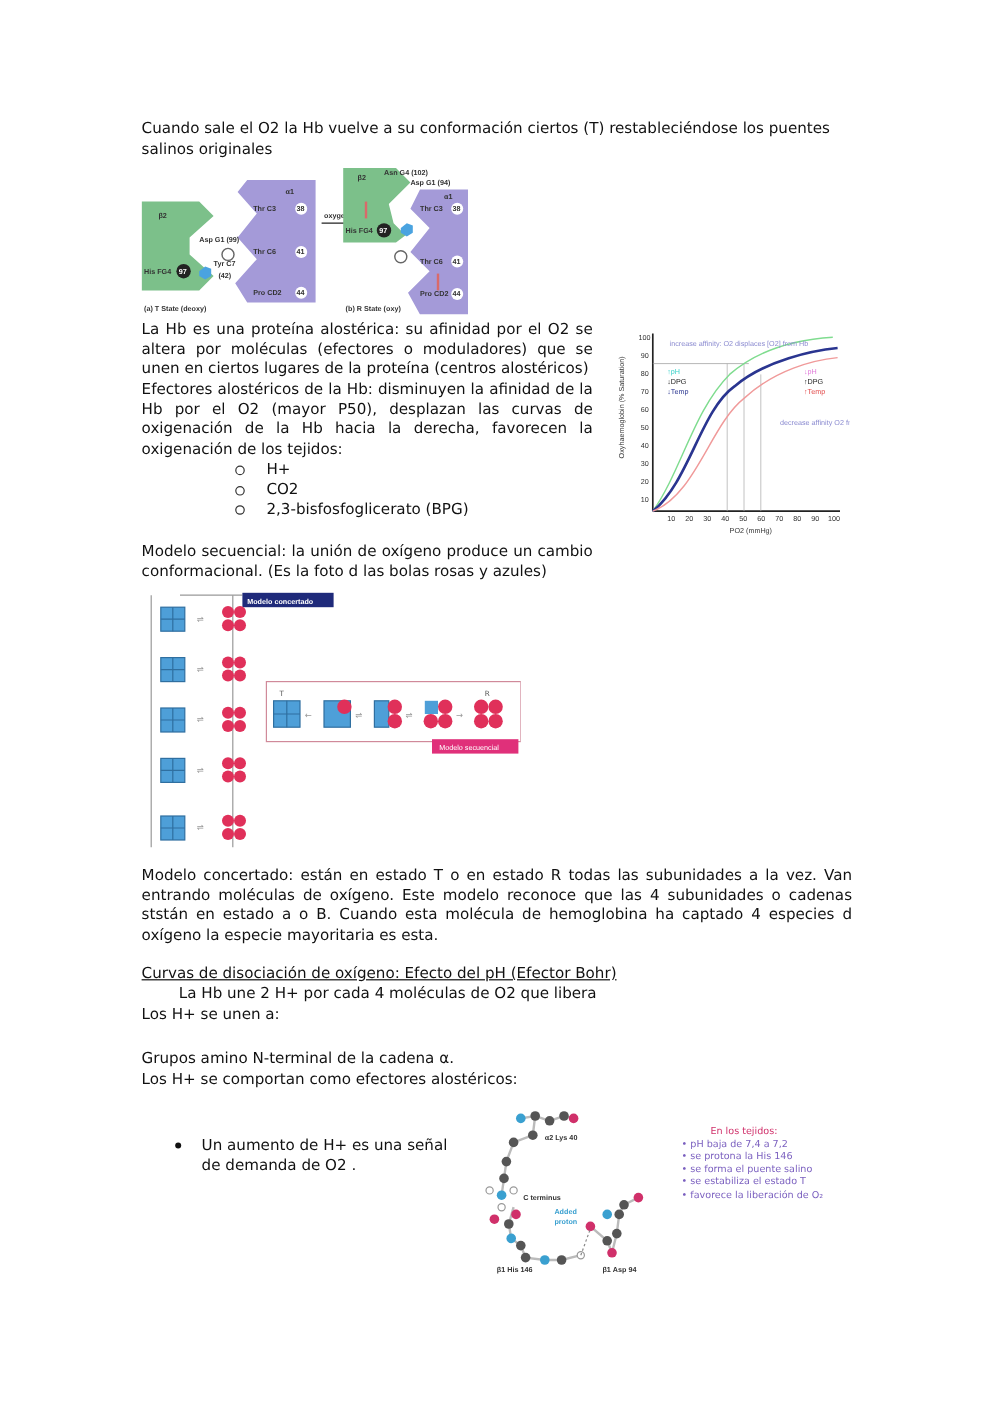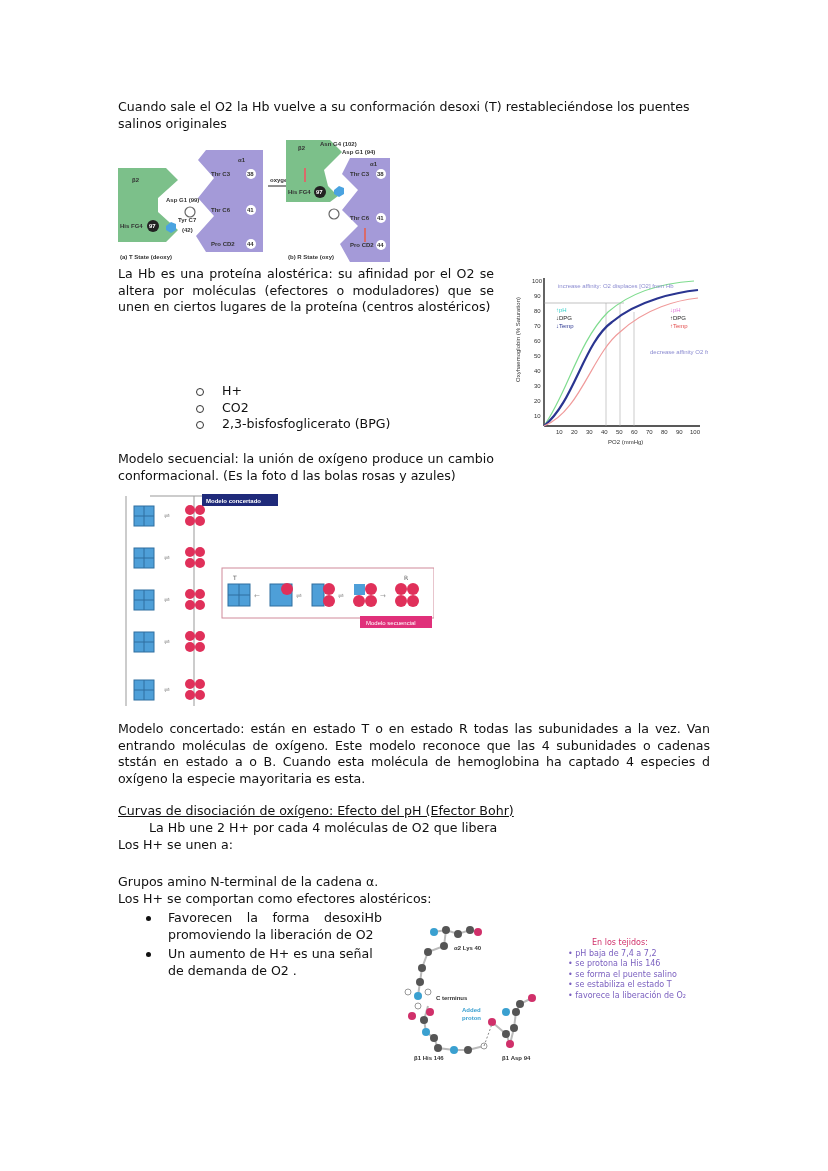--- a/index.html
+++ b/index.html
@@ -13,21 +13,21 @@
   .u{text-decoration:underline;}
   .img{position:absolute;}
   .tiny{font-family:"Liberation Sans",sans-serif;font-weight:bold;font-size:6px;fill:#333;}
   .lbl{font-family:"Liberation Sans",sans-serif;font-size:6px;}
 </style>
 </head>
 <body>
 
 <div class="page">
 
-  <p class="p" style="left:118px;top:99px;width:600px;">Cuando sale el O2 la Hb vuelve a su conformación desoxi (T) restableciéndose los puentes salinos originales</p>
+  <p class="p" style="left:118px;top:99px;width:600px;">Cuando sale el O2 la Hb vuelve a su conformación ciertos (T) restableciéndose los puentes salinos originales</p>
 
   <svg class="img" style="left:118px;top:140px;" width="272" height="122" viewBox="0 0 272 122">
 
     <path d="M0,28 L48,28 L60,40 L40,58 L40,72 L60,90 L48,102 L0,102 Z" fill="#7cc08a"></path>
     <path d="M88,10 L145,10 L145,112 L88,112 L78,96 L96,76 L80,58 L96,38 L80,20 Z" fill="#a49ad8"></path>
     <text class="tiny" x="14" y="42">β2</text>
     <text class="tiny" x="120" y="22">α1</text>
     <text class="tiny" x="93" y="36">Thr C3</text>
       <circle cx="133" cy="34" r="5" fill="#fff"></circle>
       <text class="tiny" x="129" y="36">38</text>
@@ -70,20 +70,21 @@
     <text class="tiny" x="232" y="80">Thr C6</text>
       <circle cx="263" cy="78" r="5" fill="#fff"></circle>
       <text class="tiny" x="259" y="80">41</text>
     <text class="tiny" x="232" y="107">Pro CD2</text>
       <circle cx="263" cy="105" r="5" fill="#fff"></circle>
       <text class="tiny" x="259" y="107">44</text>
     <text class="tiny" x="170" y="119">(b) R State (oxy)</text>
   </svg>
 
   <p class="p just" style="left:118px;top:266px;width:376px;">La Hb es una proteína alostérica: su afinidad por el O2 se altera por moléculas (efectores o moduladores) que se unen en ciertos lugares de la proteína (centros alostéricos)</p>
+  <p class="p just" style="left:118px;top:316px;width:376px;">Efectores alostéricos de la Hb: disminuyen la afinidad de la Hb por el O2 (mayor P50), desplazan las curvas de oxigenación de la Hb hacia la derecha, favorecen la oxigenación de los tejidos:</p>
   <div class="bul" style="left:196px;top:383px;"><span class="circ"></span><span>H+</span></div>
   <div class="bul" style="left:196px;top:400px;"><span class="circ"></span><span>CO2</span></div>
   <div class="bul" style="left:196px;top:416px;"><span class="circ"></span><span>2,3-bisfosfoglicerato (BPG)</span></div>
 
   <svg class="img" style="left:508px;top:272px;" width="200" height="176" viewBox="0 0 200 176">
     <text class="lbl" transform="translate(12,110) rotate(-90)" fill="#333">Oxyhaemoglobin (% Saturation)</text>
     <line x1="36" y1="6" x2="36" y2="154" stroke="#222" stroke-width="1.4"></line>
     <line x1="36" y1="154" x2="192" y2="154" stroke="#222" stroke-width="1.4"></line>
     <g fill="#333" class="lbl" font-size="5">
       <text x="24" y="11">100</text>
@@ -235,24 +236,20 @@
   </svg>
 
   <p class="p just" style="left:118px;top:721px;width:592px;">Modelo concertado: están en estado T o en estado R todas las subunidades a la vez. Van entrando moléculas de oxígeno. Este modelo reconoce que las 4 subunidades o cadenas ststán en estado a o B. Cuando esta molécula de hemoglobina ha captado 4 especies d oxígeno la especie mayoritaria es esta.</p>
 
   <p class="p u" style="left:118px;top:803px;">Curvas de disociación de oxígeno: Efecto del pH (Efector Bohr)</p>
   <p class="p" style="left:118px;top:820px;margin-left:31px;">La Hb une 2 H+ por cada 4 moléculas de O2 que libera</p>
   <p class="p" style="left:118px;top:837px;">Los H+ se unen a:</p>
   <p class="p" style="left:118px;top:874px;text-align:right;">Grupos amino N-terminal de la cadena α.</p>
   <p class="p" style="left:118px;top:891px;">Los H+ se comportan como efectores alostéricos:</p>
 
-  <div class="bul" style="left:146px;top:910px;width:236px;">
-    <span class="dot" style="position:absolute;left:0;top:6px;"></span>
-    <div class="just" style="margin-left:22px;">Favorecen la forma desoxiHb promoviendo la liberación de O2</div>
-  </div>
   <div class="bul" style="left:146px;top:946px;width:236px;">
     <span class="dot" style="position:absolute;left:0;top:6px;"></span>
     <div style="margin-left:22px;">Un aumento de H+ es una señal de demanda de O2 .</div>
   </div>
 
   <svg class="img" style="left:398px;top:912px;" width="170" height="150" viewBox="0 0 170 150">
     <g stroke="#bbb" stroke-width="2" fill="none">
       <path d="M36,20 L48,18 L60,22 L72,18 L80,20"></path>
       <path d="M48,18 L46,34 L30,40 L24,56 L22,70 L20,84"></path>
       <path d="M26,108 L28,120 L36,126 L40,136 L56,138 L70,138 L86,134"></path>

